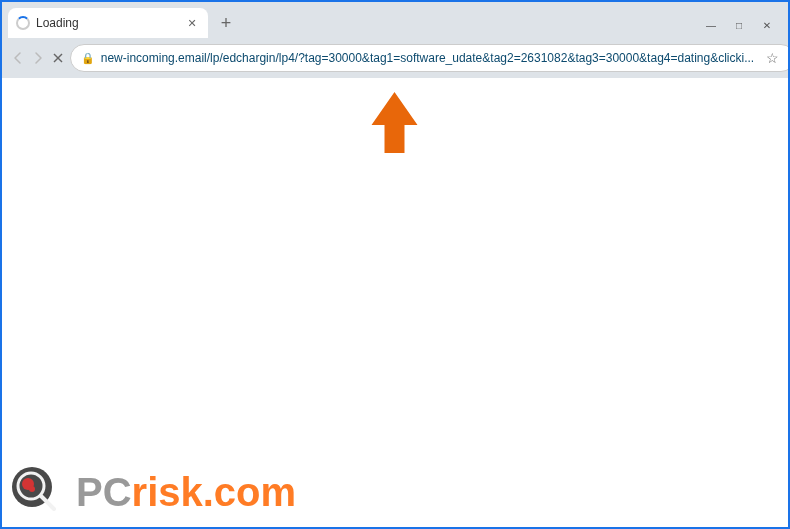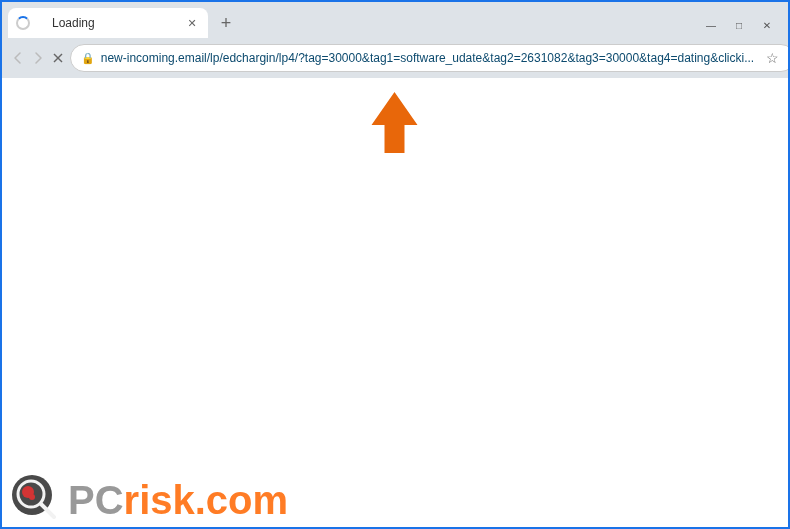--- a/index.html
+++ b/index.html
@@ -40,21 +40,21 @@
 
     .tab {
       background: #fff;
       border-radius: 8px 8px 0 0;
       height: 30px;
       min-width: 200px;
       max-width: 240px;
       display: flex;
       align-items: center;
       padding: 0 8px;
-      gap: 22px;
+      gap: 6px;
       font-size: 12px;
       color: #333;
       position: relative;
     }
 
     .tab-spinner {
       width: 14px;
       height: 14px;
       border: 2px solid #ccc;
       border-top: 2px solid #1a73e8;
@@ -188,25 +188,25 @@
     .content-area {
       flex: 1;
       background: #fff;
       position: relative;
       overflow: hidden;
     }
 
     
     .pcrisk-watermark {
       position: absolute;
-      bottom: 0;
+      bottom: 8px;
       left: 8px;
       display: flex;
       align-items: center;
-      gap: 4px;
+      gap: 12px;
       opacity: 0.85;
     }
   </style>
 </head>
 <body>
 
 <div class="browser-window">
 
   <div class="title-bar">
     <div class="tab-strip">

